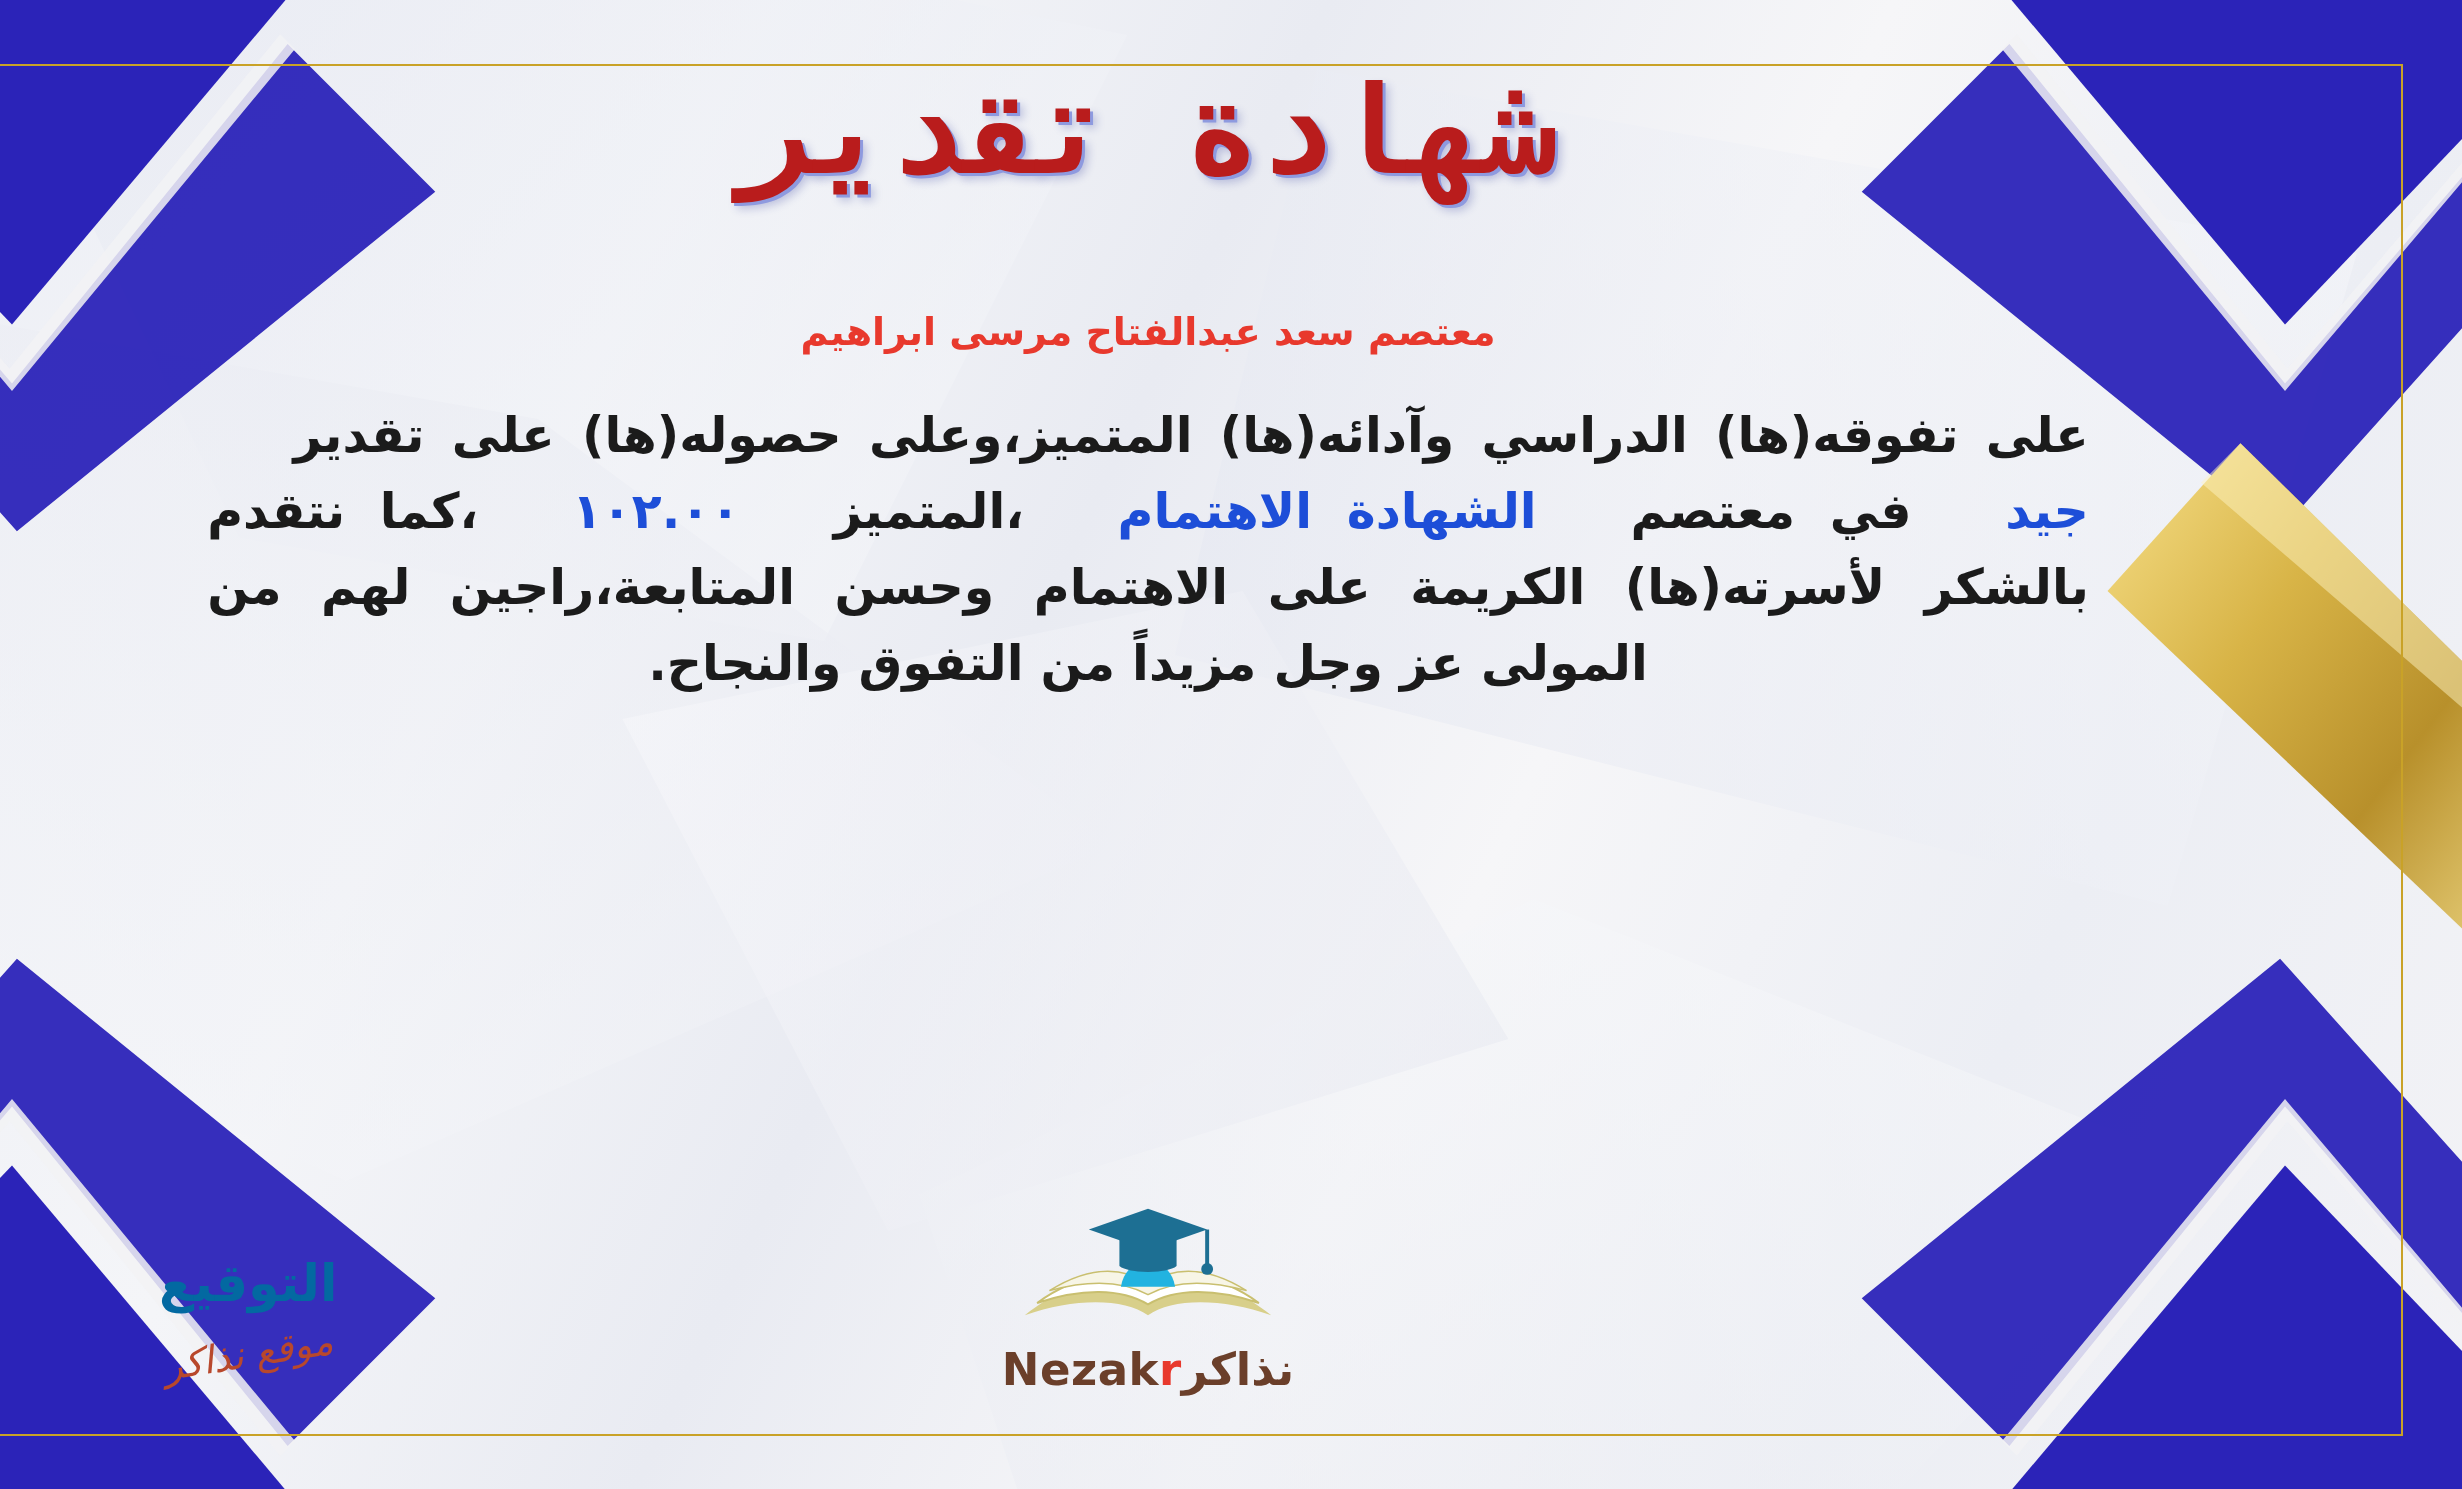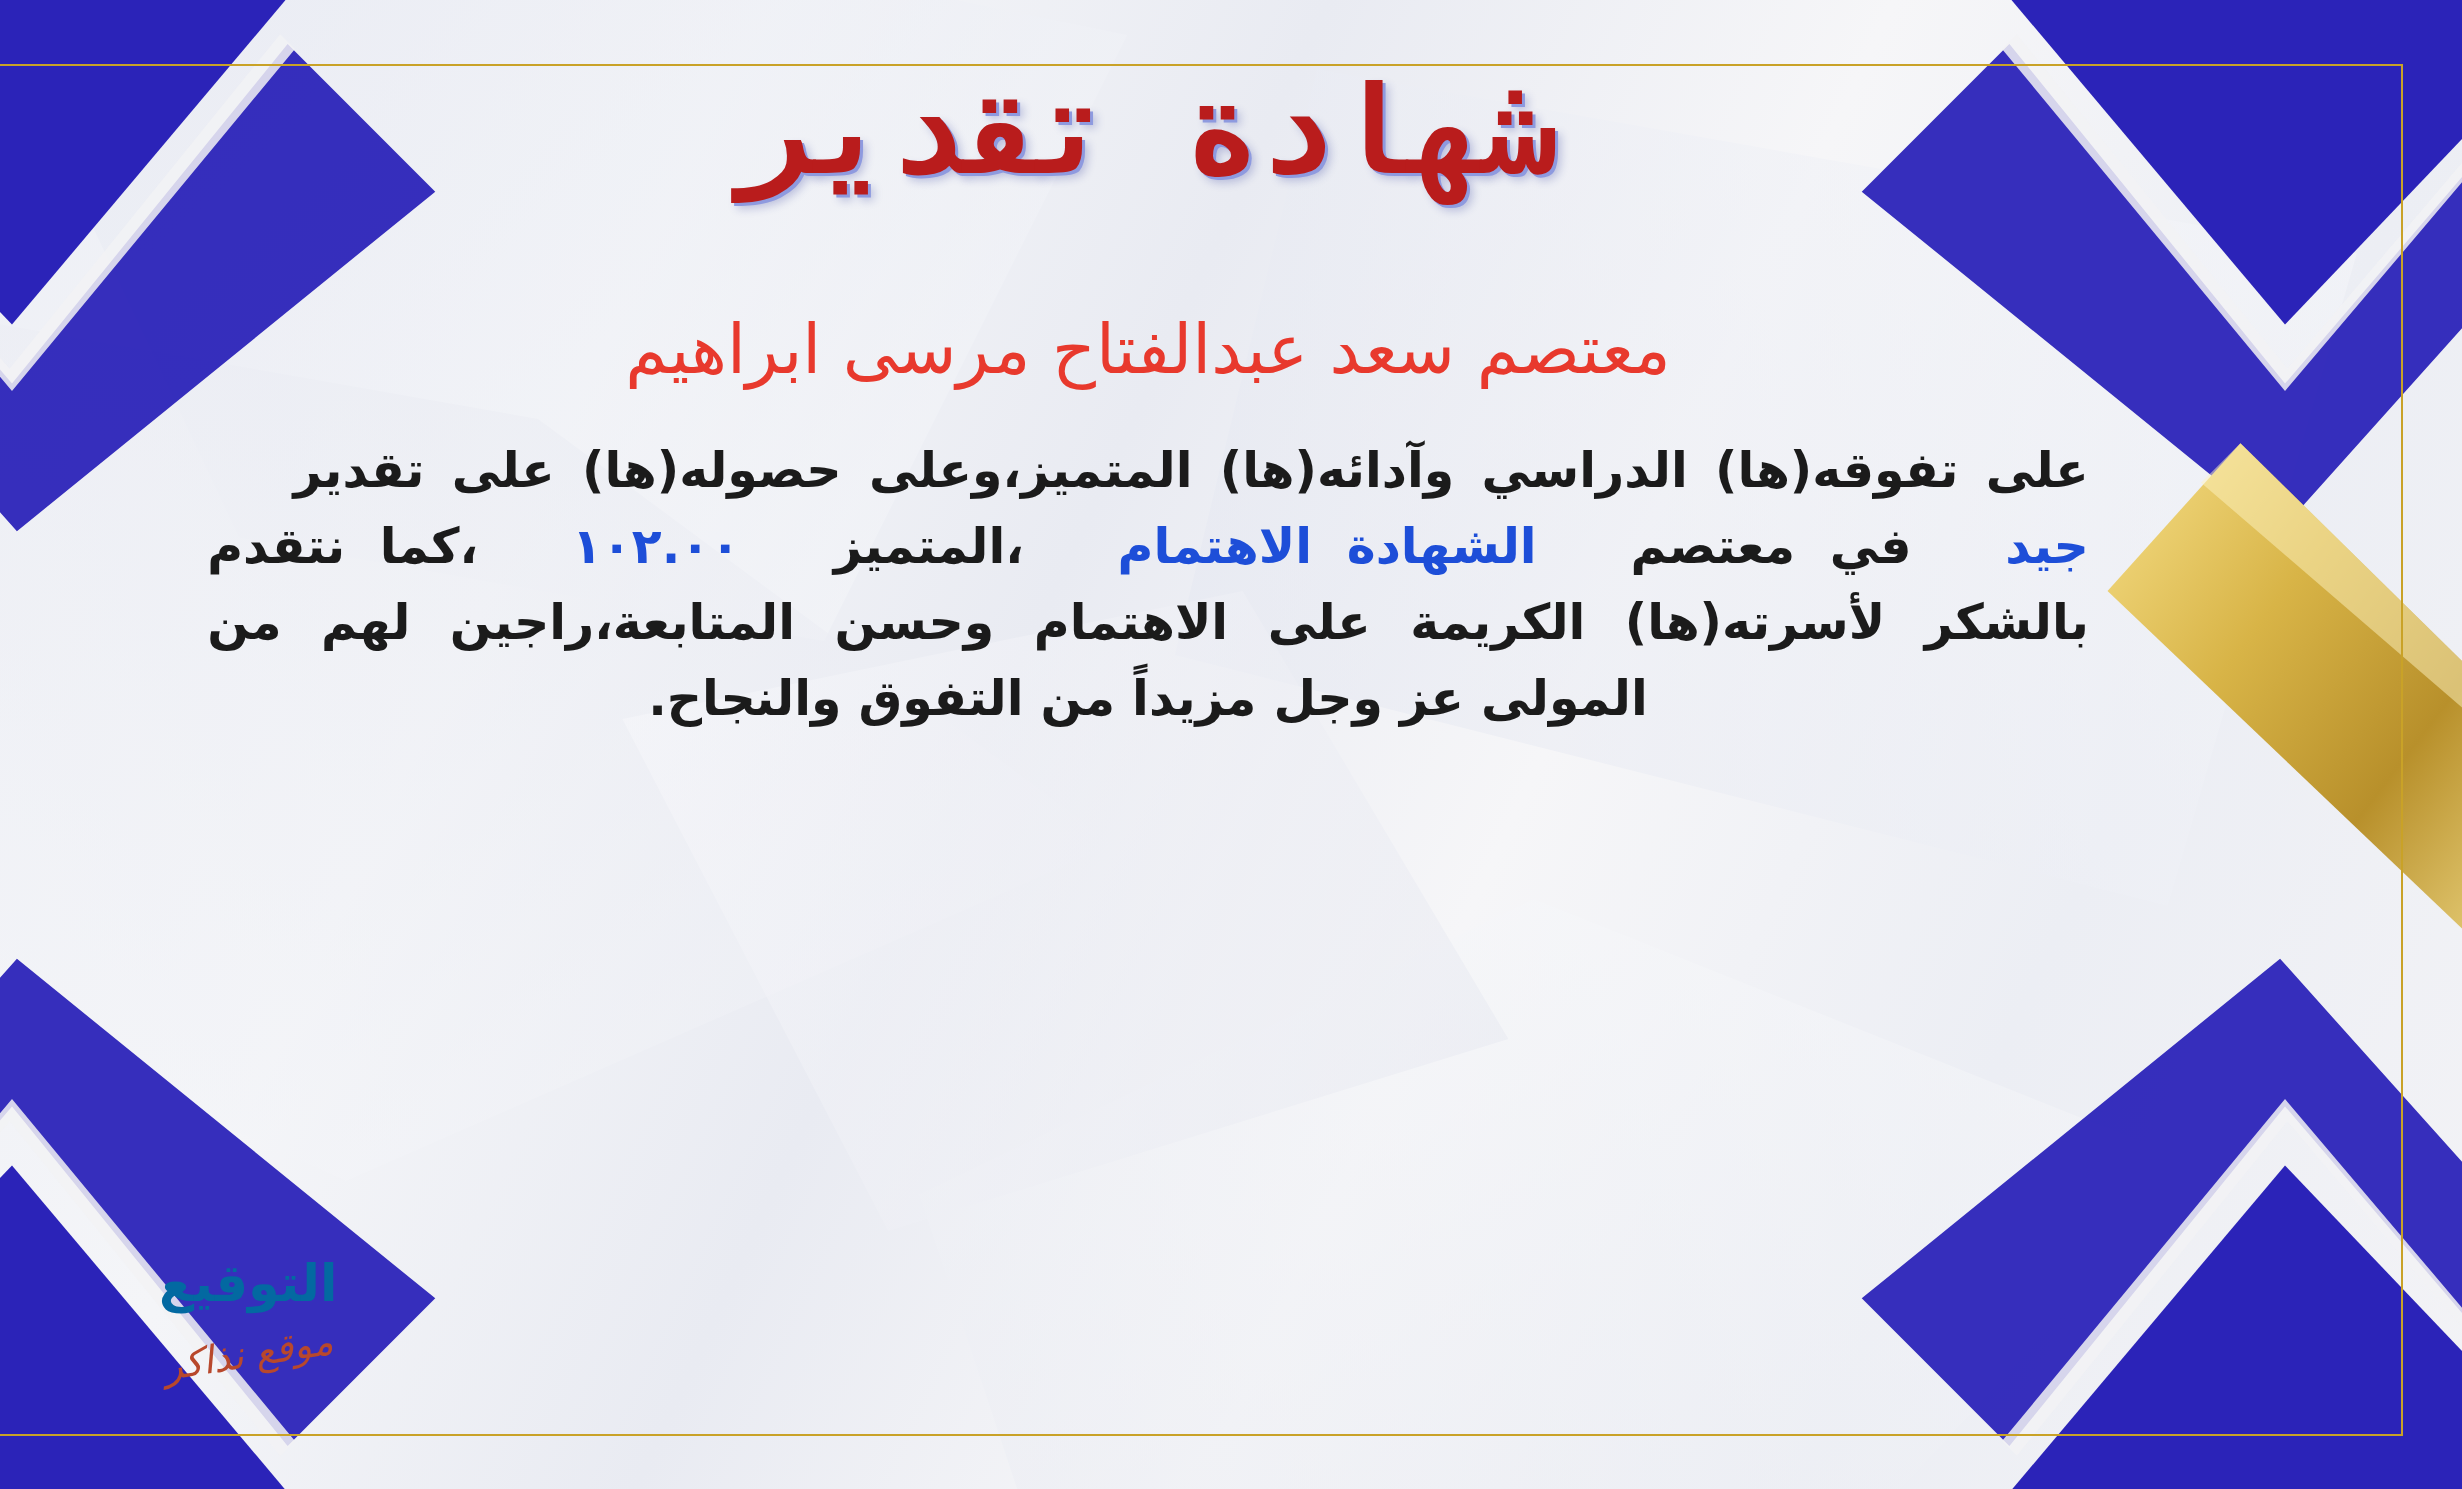--- a/index.html
+++ b/index.html
@@ -127,22 +127,22 @@
   }
 
   .line-greeting {
     font-size: 55px;
     font-weight: 700;
     line-height: 1.35;
   }
 
   .line-name {
     margin-top: 39px;
-    font-size: 68px;
-    font-weight: 400;
+    font-size: 38px;
+    font-weight: 700;
     color: #e8392d;
     letter-spacing: 0.5px;
   }
 
   .paragraph {
     margin-top: 44px;
     font-size: 49px;
     font-weight: 700;
     line-height: 1.55;
     text-align: justify;
@@ -293,18 +293,37 @@
 
     </div>
 
     <div class="footer">
 
       <div class="signature">
         <div class="signature-label">التوقيع</div>
         <div class="signature-mark">موقع نذاكر</div>
       </div>
 
+      <div class="logo">
+        <svg width="276" height="148" viewBox="0 0 560 300" xmlns="http://www.w3.org/2000/svg">
+
+          <path d="M30 250 C 130 170, 230 170, 280 210 C 330 170, 430 170, 530 250 C 430 215, 330 215, 280 250 C 230 215, 130 215, 30 250 Z" fill="#d8cf8a"></path>
+          <path d="M55 225 C 145 160, 225 160, 280 198 C 335 160, 415 160, 505 225 C 415 195, 335 195, 280 228 C 225 195, 145 195, 55 225 Z" fill="#ffffff" stroke="#c9bf6f" stroke-width="4"></path>
+          <path d="M80 200 C 160 150, 225 150, 280 185 C 335 150, 400 150, 480 200 C 400 178, 335 178, 280 208 C 225 178, 160 178, 80 200 Z" fill="#f7f5e6" stroke="#c9bf6f" stroke-width="3"></path>
+
+          <circle cx="280" cy="118" r="38" fill="#22b3e0"></circle>
+          <path d="M225 192 C 232 152, 262 140, 280 140 C 298 140, 328 152, 335 192 Z" fill="#22b3e0"></path>
+
+          <polygon points="280,34 400,76 280,118 160,76" fill="#1d6f93"></polygon>
+          <path d="M222 97 L222 150 C 240 166, 320 166, 338 150 L338 97" fill="#1d6f93"></path>
+          <line x1="400" y1="76" x2="400" y2="150" stroke="#1d6f93" stroke-width="8"></line>
+          <circle cx="400" cy="156" r="12" fill="#1d6f93"></circle>
+        </svg>
+        <div class="logo-text">
+          <span class="ar">نذاكر</span><span class="en">Nezak</span><span class="en"><span class="r">r</span></span>
+        </div>
+      </div>
 
     </div>
 
   </div>
 </div>
 
 
 </body></html>

